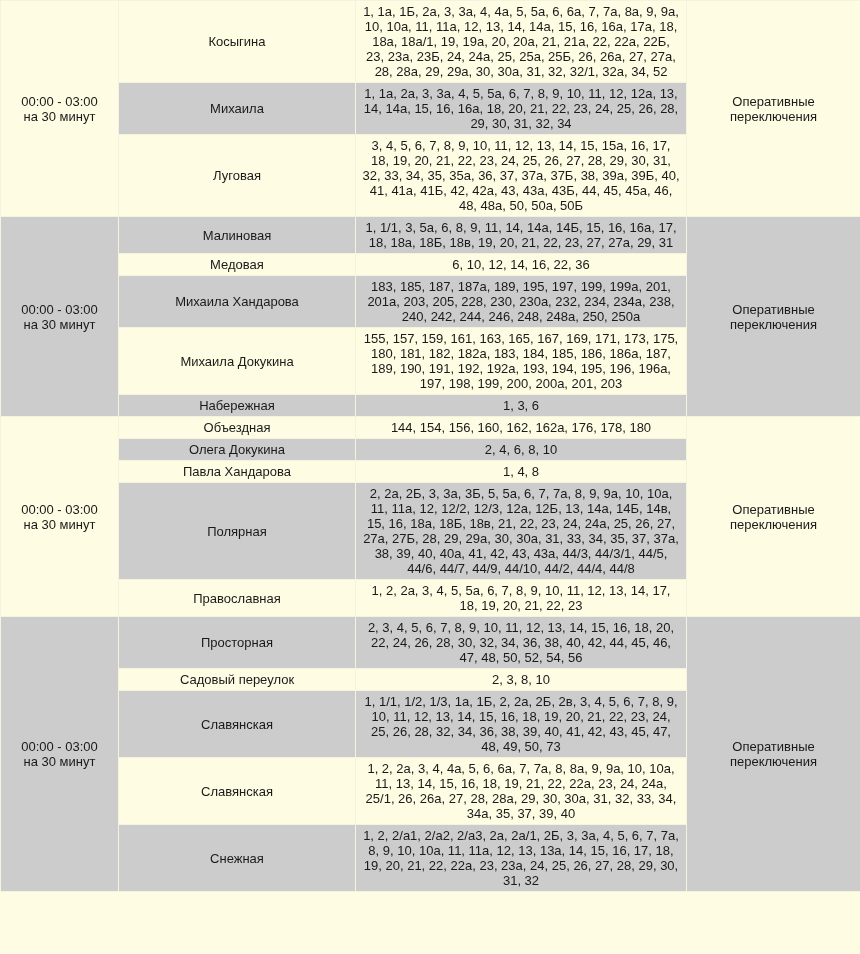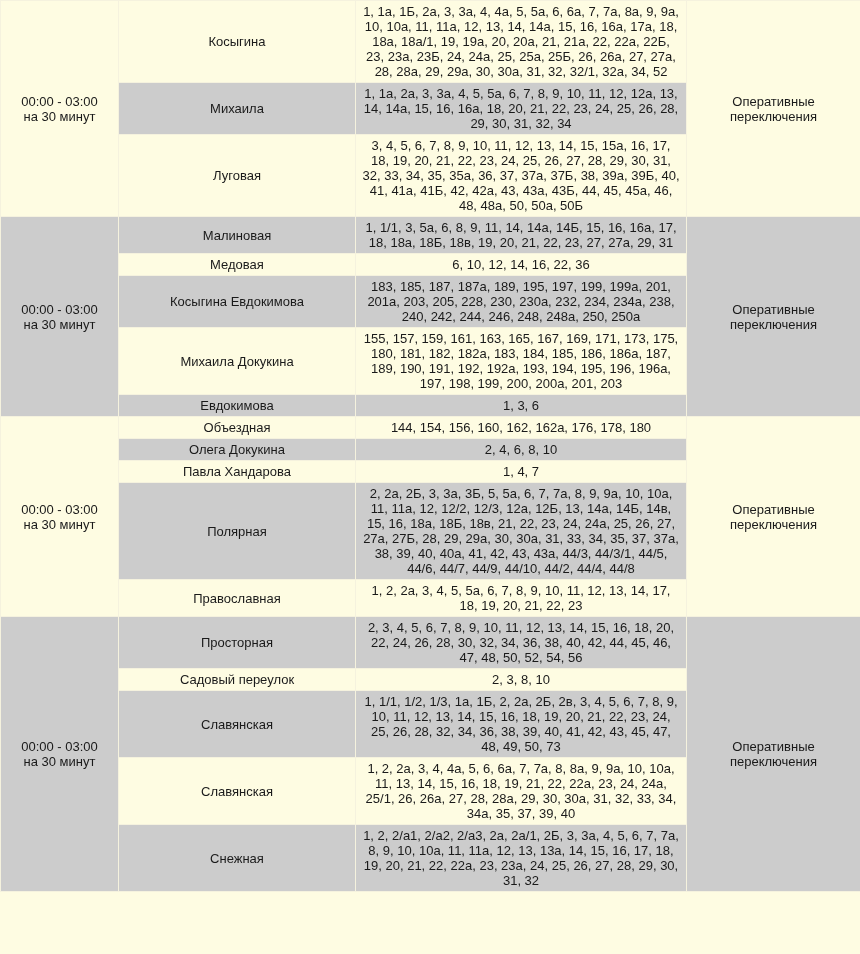--- a/index.html
+++ b/index.html
@@ -69,47 +69,47 @@
         </td>
         <td class="gray">Малиновая</td>
         <td class="gray">1, 1/1, 3, 5а, 6, 8, 9, 11, 14, 14а, 14Б, 15, 16, 16а, 17, 18, 18а, 18Б, 18в, 19, 20, 21, 22, 23, 27, 27а, 29, 31</td>
         <td rowspan="5" class="gray">Оперативные переключения</td>
       </tr>
       <tr>
         <td class="cream">Медовая</td>
         <td class="cream">6, 10, 12, 14, 16, 22, 36</td>
       </tr>
       <tr>
-        <td class="gray">Косыгина Евдокимова</td>
+        <td class="gray">Михаила Хандарова</td>
         <td class="gray">183, 185, 187, 187а, 189, 195, 197, 199, 199а, 201, 201а, 203, 205, 228, 230, 230а, 232, 234, 234а, 238, 240, 242, 244, 246, 248, 248а, 250, 250а</td>
       </tr>
       <tr>
         <td class="cream">Михаила Докукина</td>
         <td class="cream">155, 157, 159, 161, 163, 165, 167, 169, 171, 173, 175, 180, 181, 182, 182а, 183, 184, 185, 186, 186а, 187, 189, 190, 191, 192, 192а, 193, 194, 195, 196, 196а, 197, 198, 199, 200, 200а, 201, 203</td>
       </tr>
       <tr>
-        <td class="gray">Евдокимова</td>
+        <td class="gray">Набережная</td>
         <td class="gray">1, 3, 6</td>
       </tr>
       <tr>
         <td rowspan="5" class="cream time-cell">
           <div>00:00 - 03:00</div>
           <div>на 30 минут</div>
         </td>
         <td class="cream">Объездная</td>
         <td class="cream">144, 154, 156, 160, 162, 162а, 176, 178, 180</td>
         <td rowspan="5" class="cream">Оперативные переключения</td>
       </tr>
       <tr>
         <td class="gray">Олега Докукина</td>
         <td class="gray">2, 4, 6, 8, 10</td>
       </tr>
       <tr>
         <td class="cream">Павла Хандарова</td>
-        <td class="cream">1, 4, 7</td>
+        <td class="cream">1, 4, 8</td>
       </tr>
       <tr>
         <td class="gray">Полярная</td>
         <td class="gray">2, 2а, 2Б, 3, 3а, 3Б, 5, 5а, 6, 7, 7а, 8, 9, 9а, 10, 10а, 11, 11а, 12, 12/2, 12/3, 12а, 12Б, 13, 14а, 14Б, 14в, 15, 16, 18а, 18Б, 18в, 21, 22, 23, 24, 24а, 25, 26, 27, 27а, 27Б, 28, 29, 29а, 30, 30а, 31, 33, 34, 35, 37, 37а, 38, 39, 40, 40а, 41, 42, 43, 43а, 44/3, 44/3/1, 44/5, 44/6, 44/7, 44/9, 44/10, 44/2, 44/4, 44/8</td>
       </tr>
       <tr>
         <td class="cream">Православная</td>
         <td class="cream">1, 2, 2а, 3, 4, 5, 5а, 6, 7, 8, 9, 10, 11, 12, 13, 14, 17, 18, 19, 20, 21, 22, 23</td>
       </tr>
       <tr>

